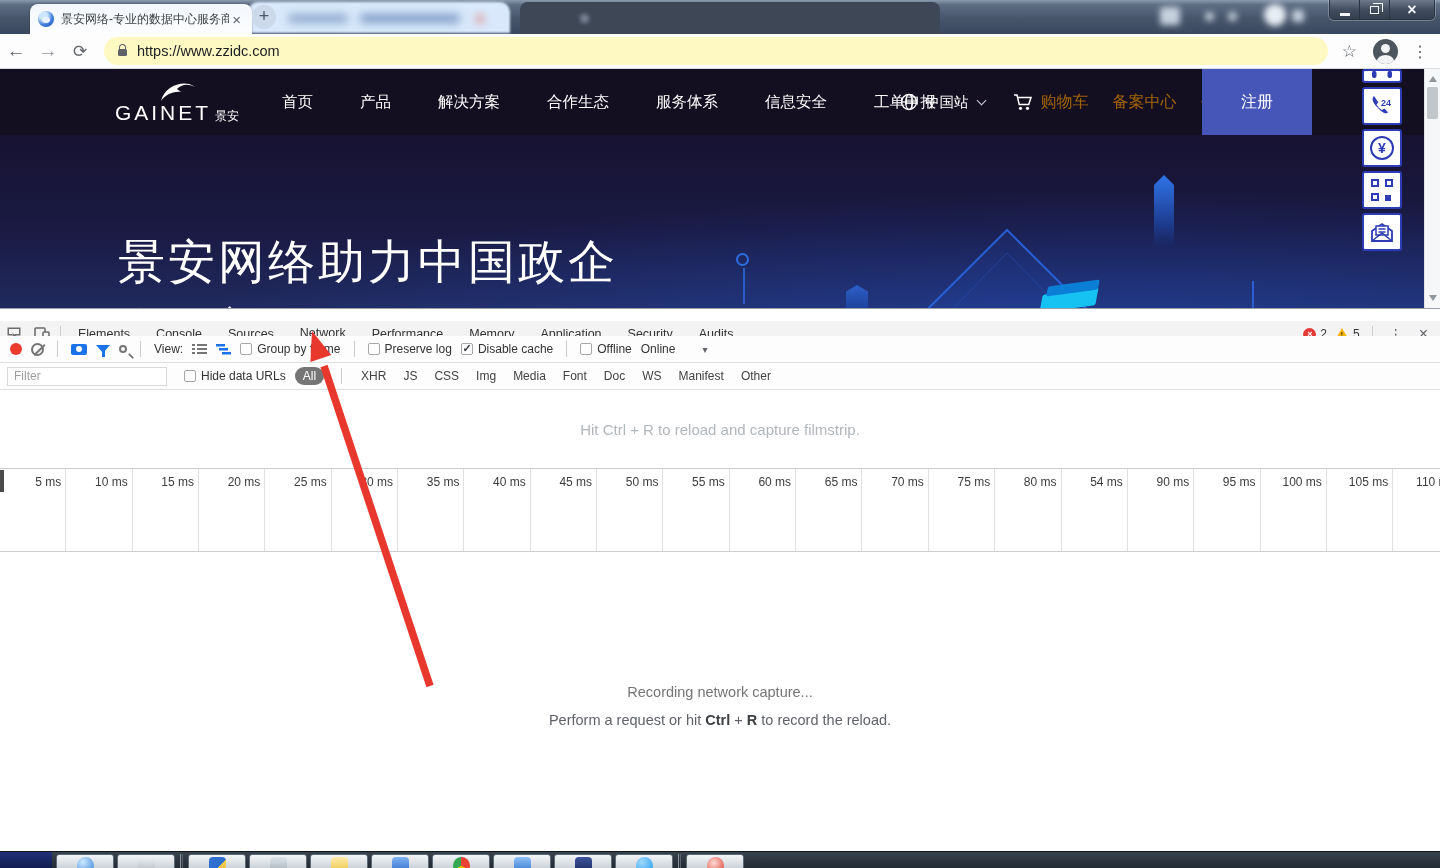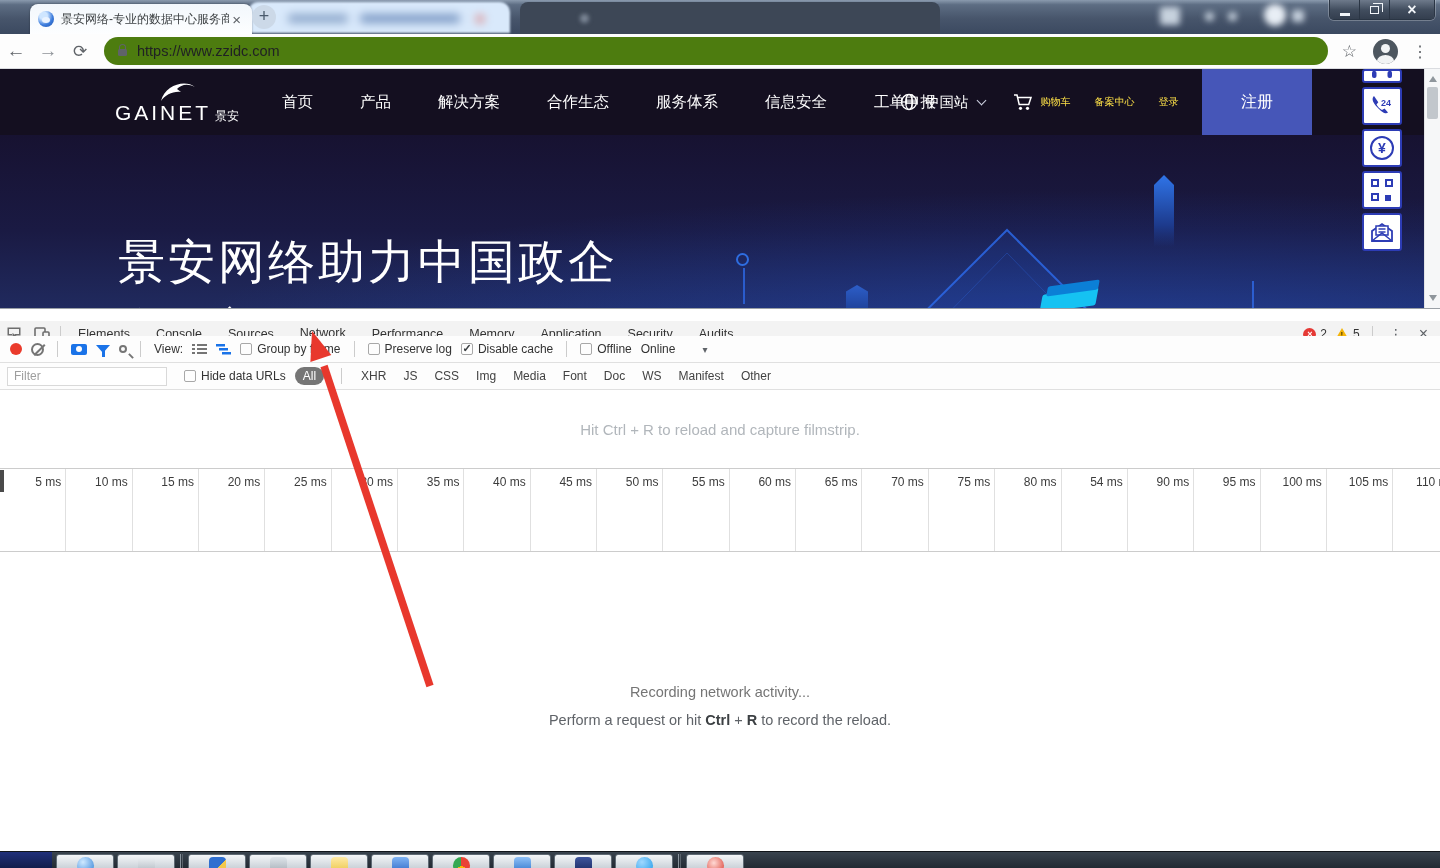--- a/index.html
+++ b/index.html
@@ -50,21 +50,21 @@
   .glyph-restore:before { content:""; position:absolute; left:2px; top:-4px; width:9px; height:8px;
     border:1.5px solid #f2f5f9; border-bottom:none; border-left:none; }
   .glyph-close { color:#f2f5f9; font-size:16px; font-weight:bold; line-height:16px; }
 
   
   .addressbar { position:absolute; left:0; top:34px; width:1440px; height:35px; background:#fdfdfd;
     border-bottom:1px solid #dadce0; display:flex; align-items:center; }
   .navbtn { font-size:19px; color:#5f6368; width:32px; text-align:center; }
   .navbtn.fwd { color:#8d9297; }
   .navbtn.reload { font-size:17px; }
-  .omnibox { flex:1; height:28px; margin:0 14px 0 8px; background:#4d7c0f; border-radius:14px;
+  .omnibox { flex:1; height:28px; margin:0 14px 0 8px; background:#fef9c3; border-radius:14px;
     display:flex; align-items:center; padding:0 14px; }
   .lock { width:9px; height:7px; background:#5f6368; border-radius:1.5px; position:relative; margin-top:3px; }
   .lock:before { content:""; position:absolute; top:-5px; left:1px; width:5px; height:5px;
     border:1.5px solid #5f6368; border-bottom:none; border-radius:4px 4px 0 0; }
   .url { font-size:14.5px; color:#202124; margin-left:10px; }
   .star { font-size:17px; color:#5f6368; margin-right:16px; }
   .avatar { width:25px; height:25px; border-radius:50%; background:#4d565f; position:relative;
     margin-right:14px; overflow:hidden; }
   .avatar:before { content:""; position:absolute; left:8px; top:5px; width:9px; height:9px;
     border-radius:50%; background:#f1f3f4; }
@@ -82,21 +82,21 @@
   .logo-en { font-size:21px; letter-spacing:3px; color:#fff; font-weight:400; }
   .logo-cn { font-size:12px; color:#fff; margin-left:4px; }
   .site-nav { position:absolute; left:282px; top:0; height:66px; display:flex; align-items:center; gap:47px; }
   .nav-item { color:#fff; font-size:15.5px; white-space:nowrap; cursor:pointer; }
   .hdr-right { position:absolute; left:900px; top:0; height:66px; display:flex; align-items:center; }
   .globe { margin-right:7px; }
   .locale { color:#fff; font-size:14.5px; }
   .caret-down { width:7px; height:7px; border-right:1.5px solid #cfd3e2; border-bottom:1.5px solid #cfd3e2;
     transform:rotate(45deg); margin:-3px 0 0 9px; }
   .cart-ic { margin:0 8px 0 28px; }
-  .util { color:#fde047; font-size:10px; margin-right:24px; white-space:nowrap; cursor:pointer; }
+  .util { color:#a16207; font-size:16px; margin-right:24px; white-space:nowrap; cursor:pointer; }
   .register-btn { position:absolute; left:1202px; top:0; width:110px; height:66px; background:#4656b8;
     color:#fff; font-size:16px; display:flex; align-items:center; justify-content:center; cursor:pointer; }
 
   .hero { position:absolute; left:0; top:66px; width:1440px; height:173px; overflow:hidden;
     background:radial-gradient(120% 160% at 78% 120%, rgba(35,90,230,.38) 0%, rgba(35,90,230,0) 55%),
                linear-gradient(180deg,#171231 0%,#1a1a43 55%,#202a5e 100%); }
   .hero h1 { position:absolute; left:118px; top:96px; font-size:47px; color:#fff; font-weight:500;
     letter-spacing:3px; white-space:nowrap; }
   .hero .h2 { position:absolute; left:118px; top:164px; font-size:47px; color:#fff; font-weight:500;
     letter-spacing:3px; white-space:nowrap; }
@@ -520,21 +520,21 @@
         <div class="tick-cell"><span>80 ms</span></div>
         <div class="tick-cell"><span>54 ms</span></div>
         <div class="tick-cell"><span>90 ms</span></div>
         <div class="tick-cell"><span>95 ms</span></div>
         <div class="tick-cell"><span>100 ms</span></div>
         <div class="tick-cell"><span>105 ms</span></div>
         <div class="tick-cell"><span>110 ms</span></div>
       </div>
     <div class="ruler-marker"></div>
 
-    <div class="dt-msg1">Recording network activity...</div>
+    <div class="dt-msg1">Recording network capture...</div>
     <div class="dt-msg2">
       <span>Perform a request or hit </span><b>Ctrl</b><span> + </span><b>R</b><span> to record the reload.</span>
     </div>
   </div>
 
   <div class="taskbar">
     <div class="start-stub"></div>
     <div class="tb-row">
         <div class="tb-btn">
           <span class="tb-ic ic-internet-explorer"></span>

